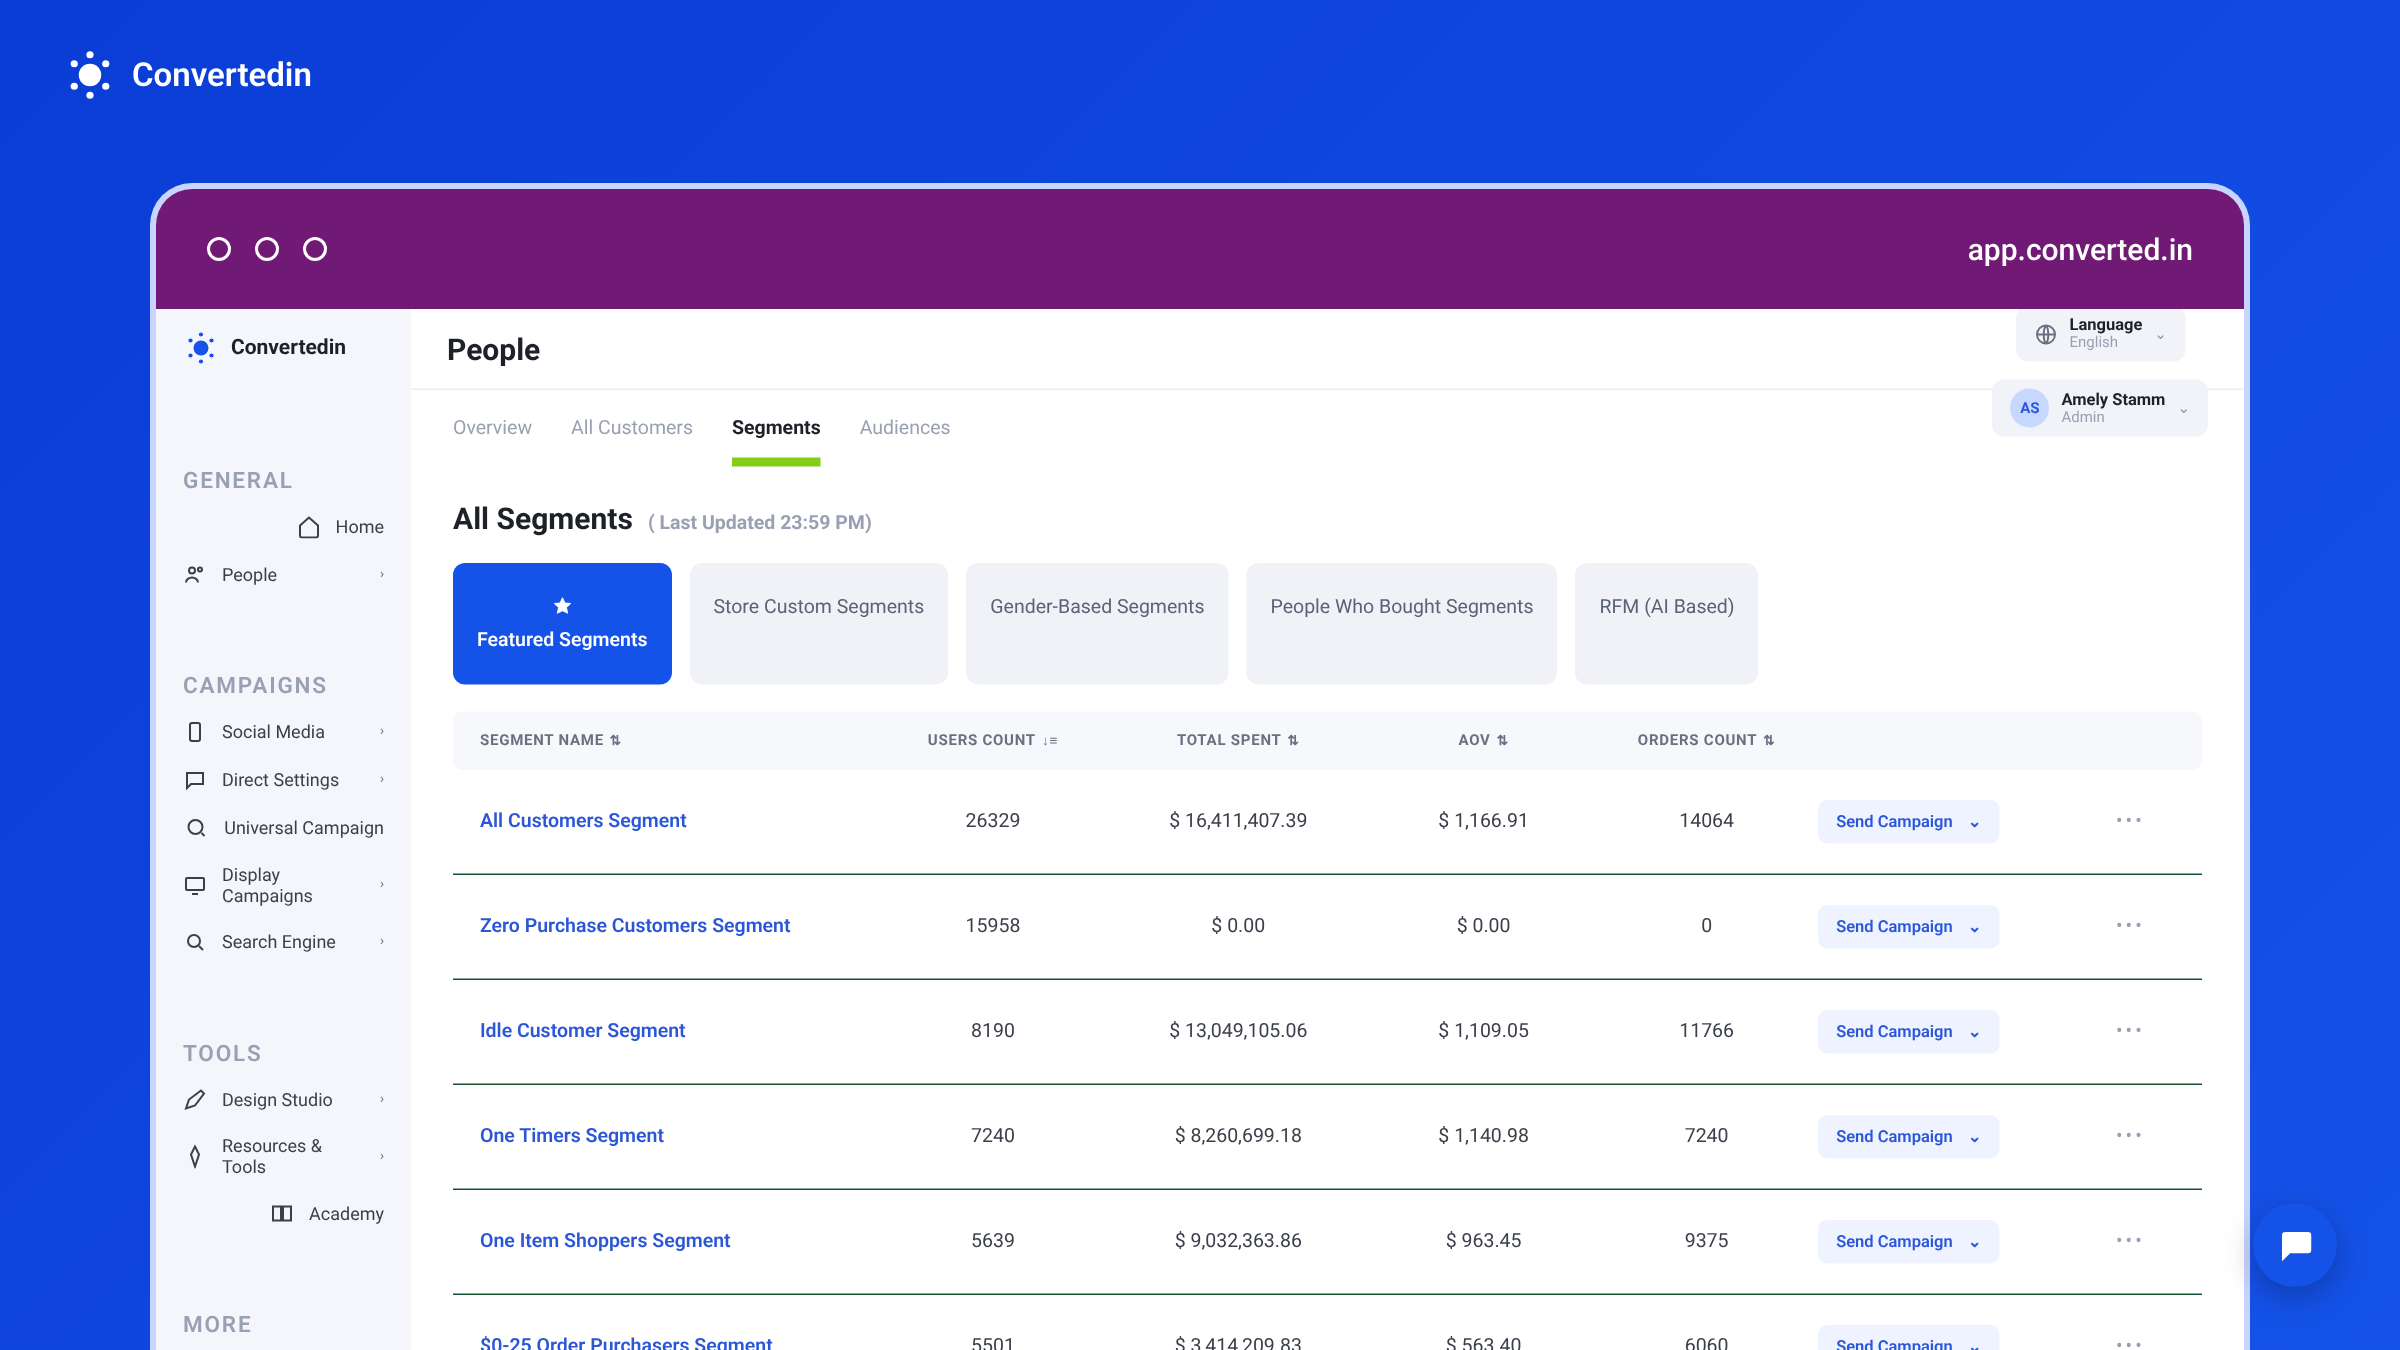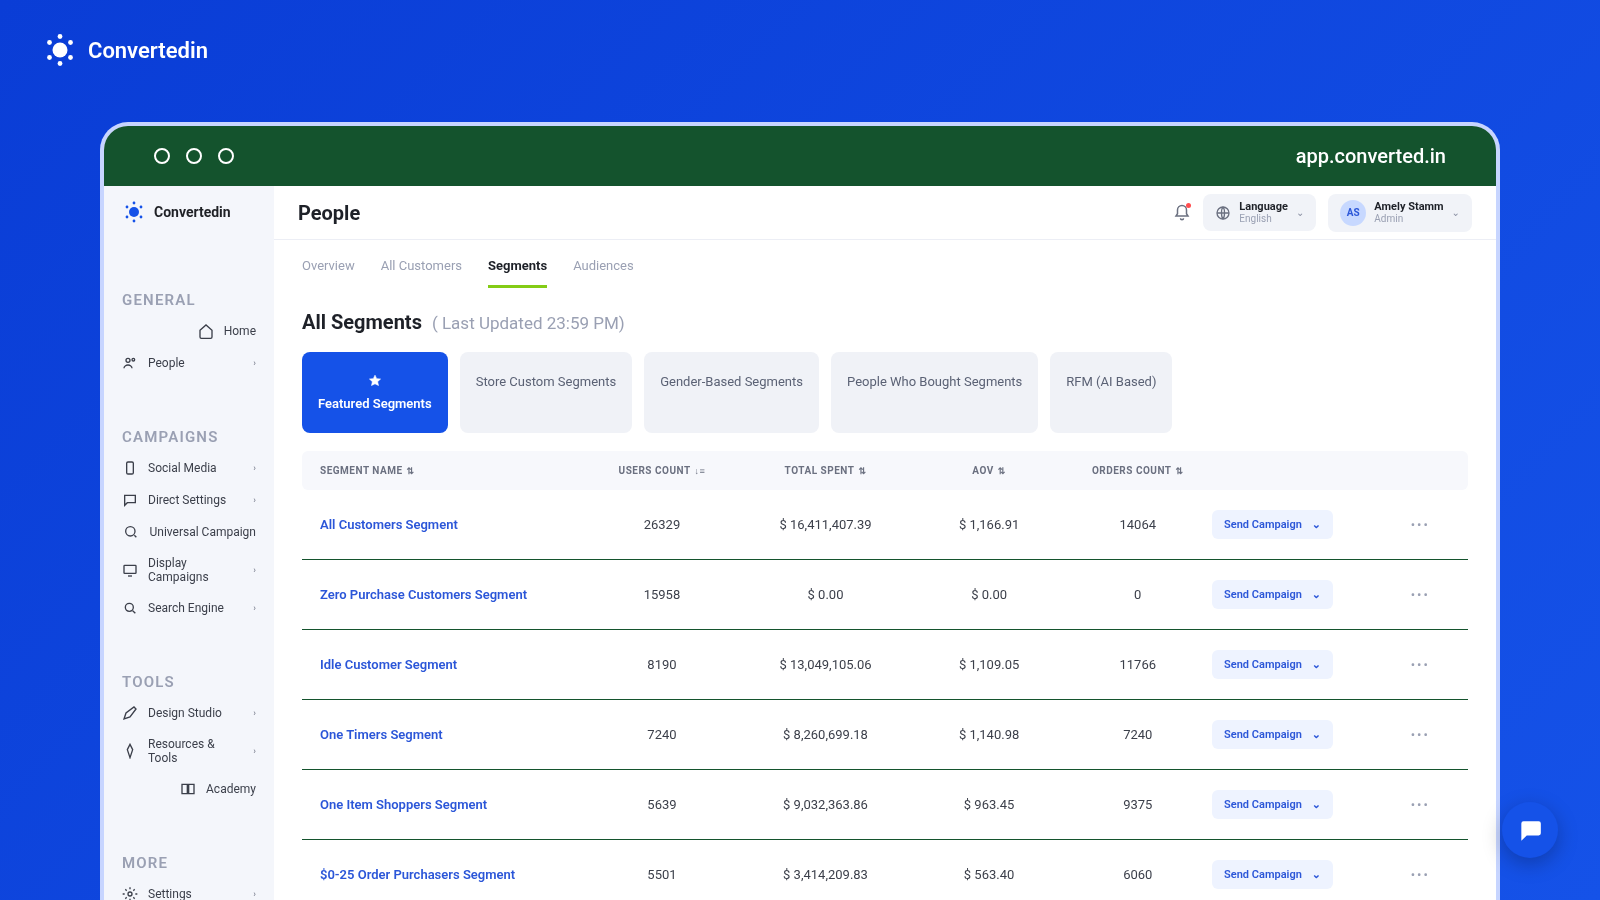--- a/index.html
+++ b/index.html
@@ -5,58 +5,58 @@
   * { box-sizing: border-box; margin: 0; padding: 0; }
   html, body { width: 1600px; height: 900px; overflow: hidden; font-family: -apple-system, BlinkMacSystemFont, "Segoe UI", Roboto, sans-serif; }
   body { background: linear-gradient(135deg, #0a3dd6 0%, #1552e8 100%); position: relative; }
 
   
   .brand-outer { position: absolute; top: 32px; left: 42px; display: flex; align-items: center; gap: 10px; color: #fff; font-weight: 600; font-size: 22px; }
   .brand-outer svg { width: 36px; height: 36px; }
 
   
   .window { position: absolute; top: 122px; left: 100px; right: 100px; bottom: 0; background: #f4f6fb; border-top-left-radius: 28px; border-top-right-radius: 28px; border: 4px solid #c7d5ff; border-bottom: none; overflow: hidden; display: flex; flex-direction: column; }
-  .chrome-bar { height: 60px; background: #14532d; display: flex; align-items: center; justify-content: space-between; padding: 0 50px; color: #fff; }
+  .chrome-bar { height: 80px; background: #701a75; display: flex; align-items: center; justify-content: space-between; padding: 0 34px; color: #fff; }
   .dots { display: flex; gap: 16px; }
   .dot { width: 16px; height: 16px; border: 2px solid #fff; border-radius: 50%; }
   .url { font-size: 20px; font-weight: 500; }
 
   .app { flex: 1; display: flex; background: #fff; overflow: hidden; }
 
   
   .sidebar { width: 170px; background: #f4f6fb; padding: 14px 0 10px 0; display: flex; flex-direction: column; font-size: 12px; }
   .sidebar .brand-inner { display: flex; align-items: center; gap: 8px; padding: 0 18px 18px 18px; color: #1f2126; font-weight: 700; font-size: 14px; }
   .sidebar .brand-inner svg { width: 24px; height: 24px; }
   .section-label { padding: 8px 18px 6px; font-size: 15px; letter-spacing: 1.2px; color: #9aa0b3; font-weight: 600; margin-top: 41px; }
   .nav-item { display: flex; align-items: center; gap: 10px; padding: 8px 18px; color: #3b3f4a; cursor: pointer; position: relative; justify-content: flex-end; }
   .nav-item .chev { margin-left: auto; font-size: 9px; color: #6b7080; }
   .nav-item svg { width: 16px; height: 16px; flex-shrink: 0; stroke: #3b3f4a; }
   .spacer { flex: 1; }
 
   
   .main { flex: 1; display: flex; flex-direction: column; overflow: hidden; }
   .topbar { height: 54px; display: flex; align-items: center; padding: 0 24px; border-bottom: 1px solid #eceef5; }
   .page-title { font-size: 20px; font-weight: 700; color: #1e2128; }
-  .topbar-right { margin-left: auto; display: flex; align-items: center; gap: 12px; }
+  .topbar-right { margin-left: auto; display: flex; align-items: center; gap: 12px; flex-direction: column; }
   .bell { width: 18px; height: 18px; position: relative; }
   .bell::after { content: ""; position: absolute; top: -1px; right: 0; width: 5px; height: 5px; background: #ff4d4f; border-radius: 50%; }
   .pill { background: #f1f3f8; border-radius: 8px; padding: 6px 12px; display: flex; align-items: center; gap: 8px; font-size: 11px; color: #4a4f5c; }
   .pill .sub { font-size: 10px; color: #9aa0b3; }
   .avatar { width: 26px; height: 26px; border-radius: 50%; background: #c7d8ff; color: #2b56d8; font-size: 10px; font-weight: 700; display: flex; align-items: center; justify-content: center; }
   .pill .col { display: flex; flex-direction: column; line-height: 1.2; }
   .chev-down { font-size: 10px; color: #8a90a3; }
 
   .subtabs { display: flex; gap: 26px; padding: 18px 28px 0; font-size: 13px; color: #9aa0b3; }
   .subtab { padding-bottom: 12px; cursor: pointer; }
-  .subtab.active { color: #1e2128; font-weight: 700; border-bottom: 3px solid #84cc16; }
+  .subtab.active { color: #1e2128; font-weight: 700; border-bottom: 6px solid #84cc16; }
 
   .content { padding: 22px 28px; overflow: auto; flex: 1; }
   .seg-heading { display: flex; align-items: baseline; gap: 10px; margin-bottom: 18px; }
   .seg-heading h2 { font-size: 20px; font-weight: 700; color: #1e2128; }
-  .seg-heading .meta { font-size: 17px; color: #9aa0b3; }
+  .seg-heading .meta { font-size: 13px; color: #9aa0b3; font-weight: bold; }
 
   .chips { display: flex; gap: 12px; margin-bottom: 18px; flex-wrap: wrap; }
   .chip { padding: 22px 16px; border-radius: 8px; background: #f0f2f7; color: #5b6275; font-size: 13px; cursor: pointer; display: flex; align-items: center; gap: 8px; flex-direction: column; }
   .chip.active { background: #1552e8; color: #fff; font-weight: 600; }
   .chip.active svg { stroke: #fff; fill: #fff; }
 
   .table { width: 100%; }
   .thead { display: grid; grid-template-columns: 1.8fr 1fr 1.2fr 1fr 1fr 1.2fr 0.4fr; background: #f7f8fc; padding: 14px 18px; border-radius: 6px; font-size: 10px; letter-spacing: .5px; color: #6b7080; font-weight: 700; text-transform: uppercase; }
   .thead > div { display: flex; align-items: center; gap: 4px; }
   .thead .c2,.thead .c3,.thead .c4,.thead .c5 { justify-content: center; }

